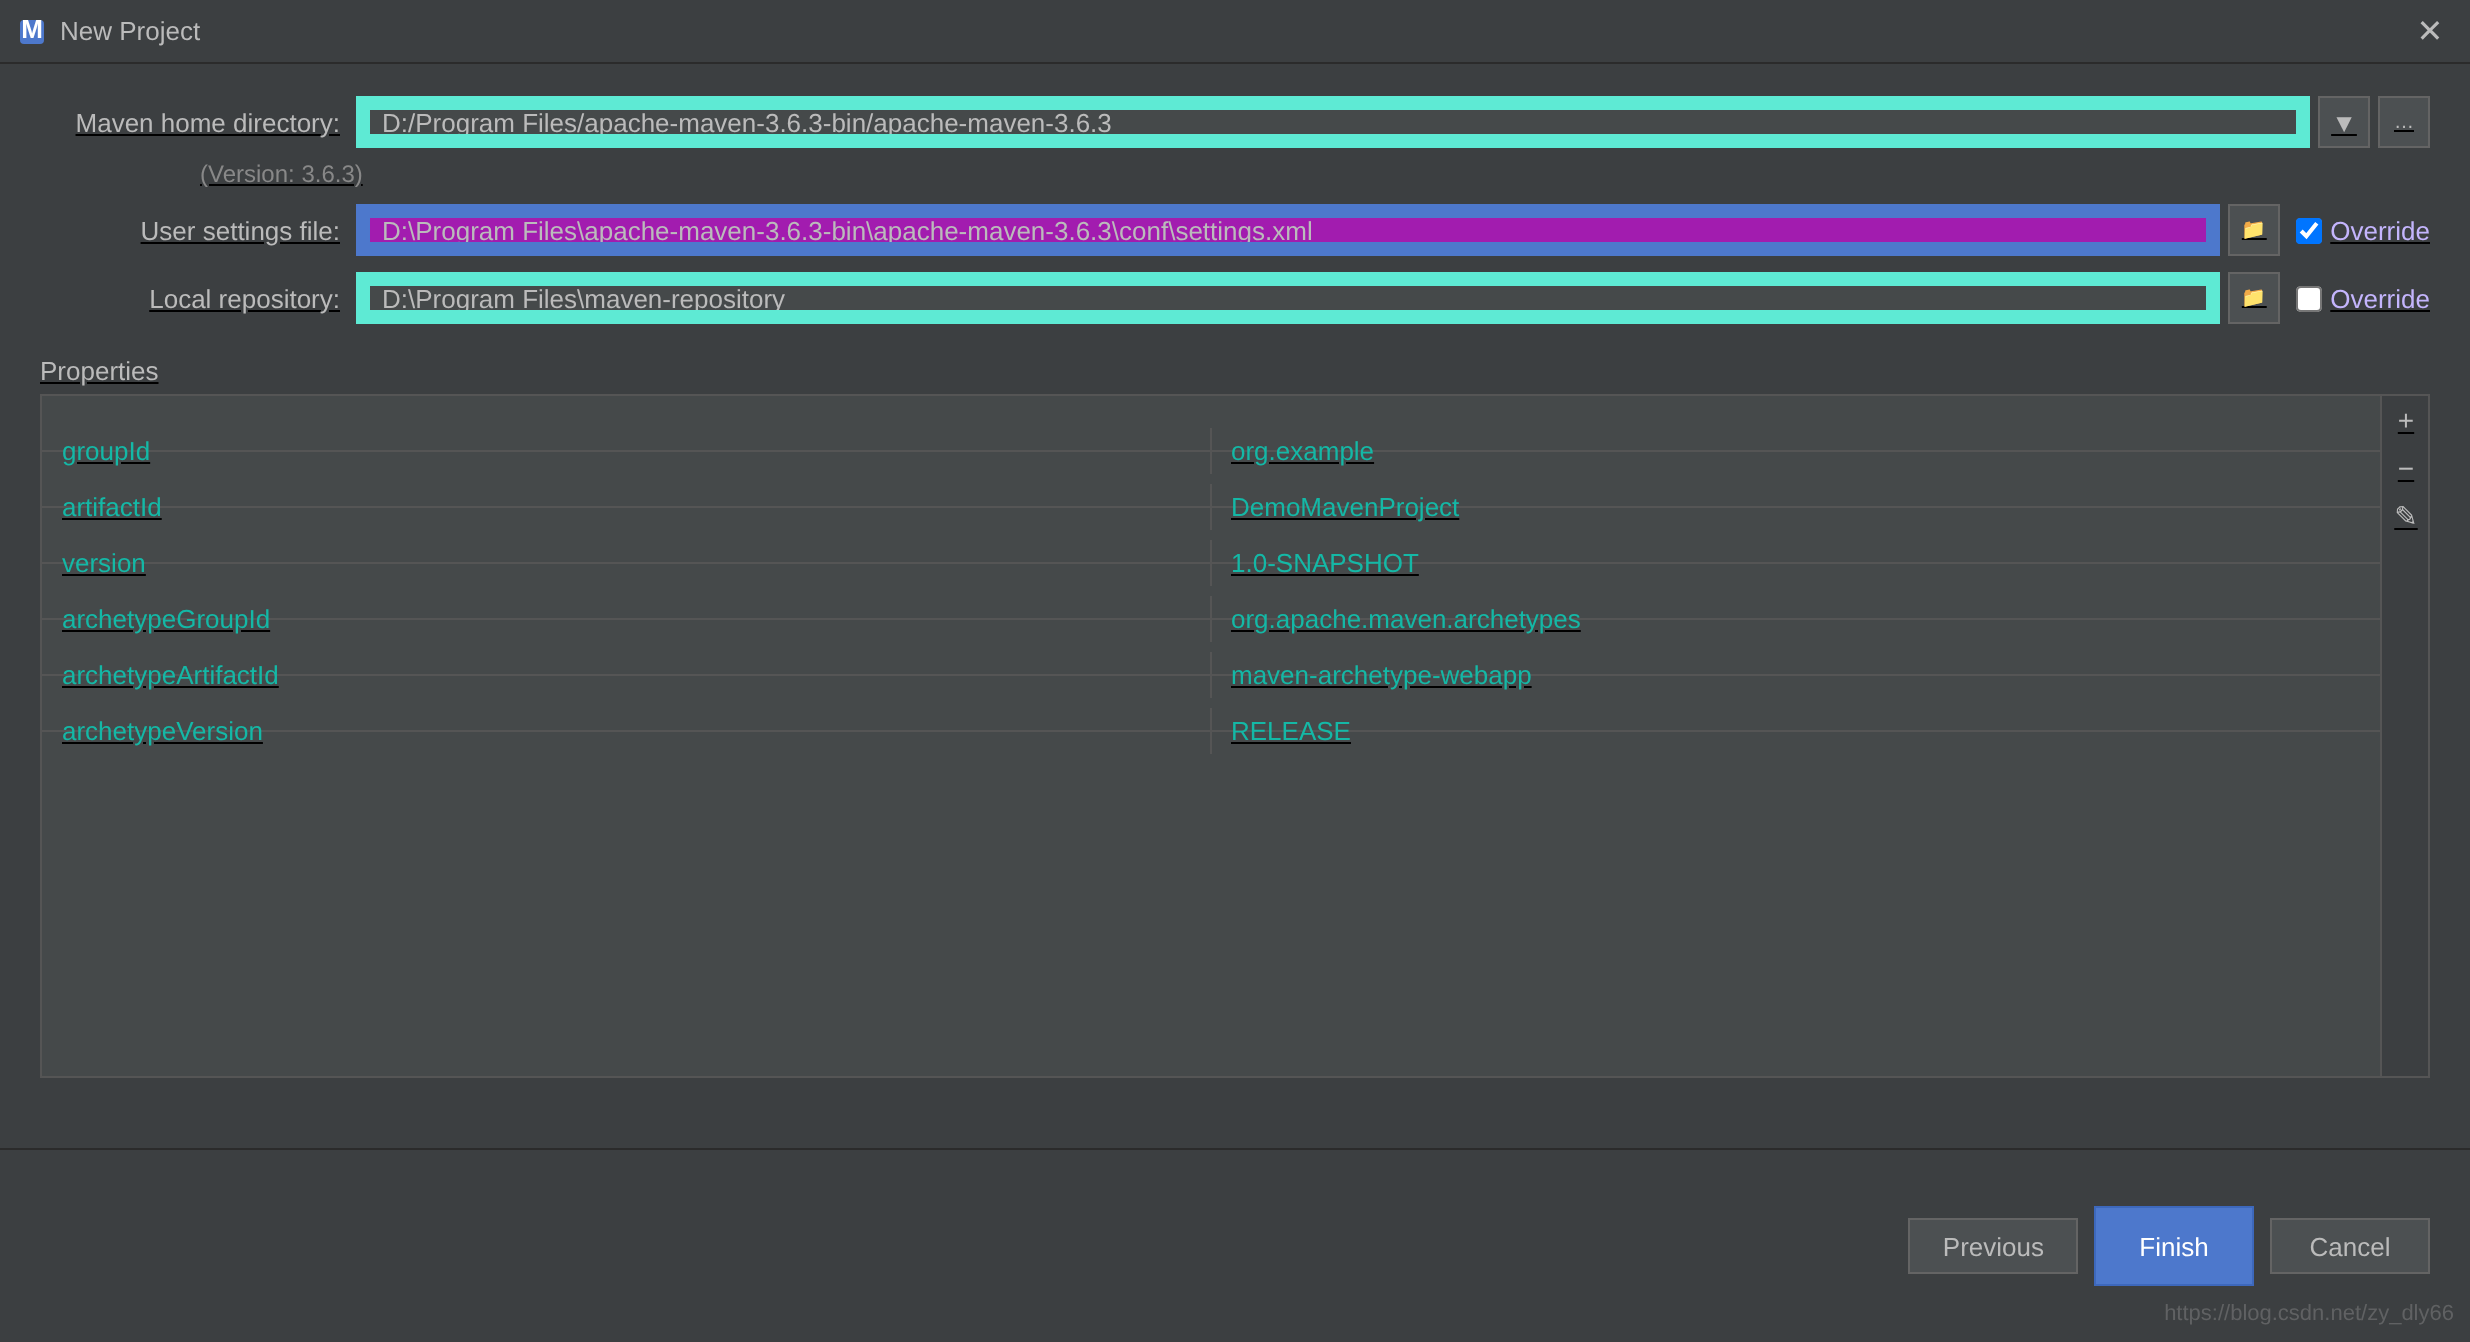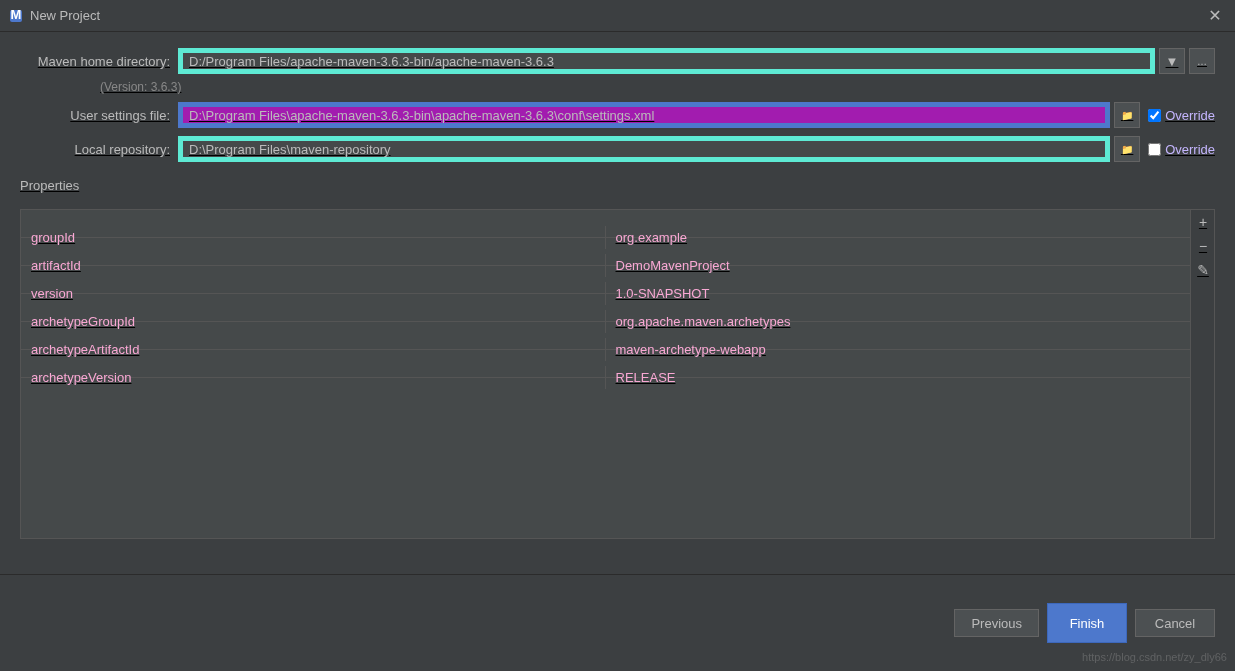--- a/index.html
+++ b/index.html
@@ -86,21 +86,21 @@
     .field-input-wrapper {
       flex: 1;
       display: flex;
       align-items: center;
       gap: 4px;
     }
 
     .field-input {
       flex: 1;
       background: #45494a;
-      border: 5px solid #5eead4;
+      border: 7px solid #5eead4;
       color: #bbbbbb;
       padding: 3px 6px;
       height: 26px;
       outline: none;
     }
 
     .field-input.highlighted {
       border-color: #4d78cc;
       background: #a21caf;
     }
@@ -149,21 +149,21 @@
     .version-text {
       color: #888888;
       margin-left: 80px;
       font-size: 12px;
       margin-top: -2px;
     }
 
     .section-title {
       color: #bbbbbb;
       margin-top: 8px;
-      margin-bottom: 16px;
+      margin-bottom: 4px;
     }
 
     .properties-section {
       flex: 1;
       display: flex;
       flex-direction: column;
       min-height: 0;
     }
 
     .properties-table-wrapper {
@@ -181,21 +181,21 @@
 
     .table-row {
       display: flex;
       border-bottom: 1px solid #555555;
       height: 28px;
       align-items: center;
     }
 
     .table-cell {
       padding: 4px 10px;
-      color: #f9a8d4;
+      color: #14b8a6;
       overflow: hidden;
       text-overflow: ellipsis;
       white-space: nowrap;
       margin-top: 28px;
     }
 
     .table-cell.key-cell {
       width: 50%;
       border-right: 1px solid #555555;
     }

